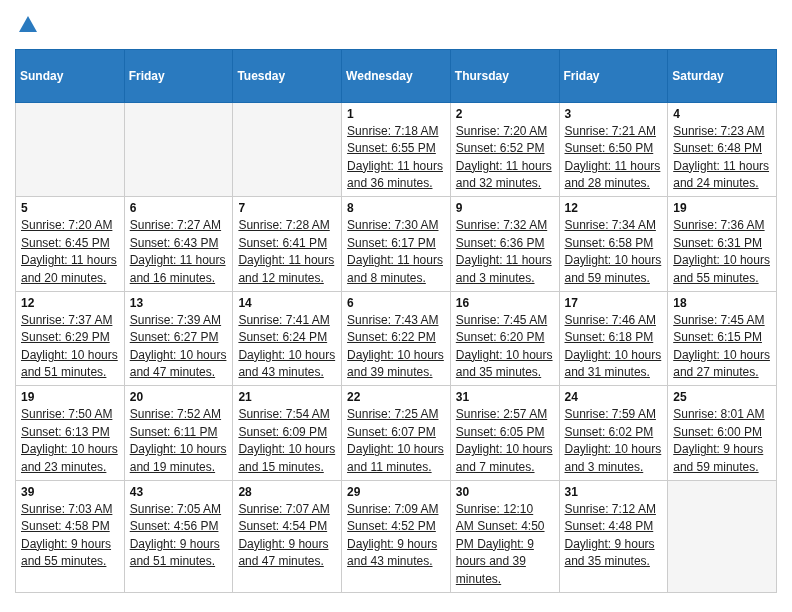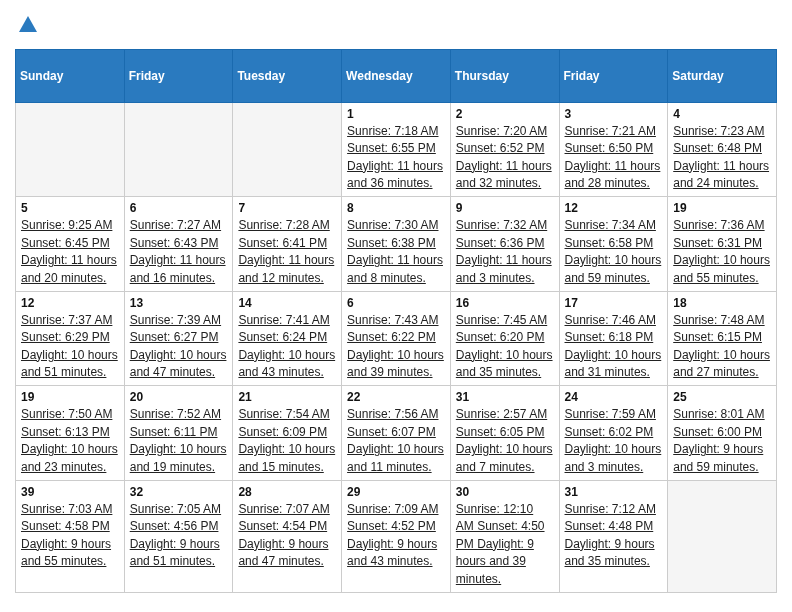--- a/index.html
+++ b/index.html
@@ -153,21 +153,21 @@
             <div class="day-number">4</div>
             <div class="cell-text">Sunrise: 7:23 AM
 Sunset: 6:48 PM
 Daylight: 11 hours
 and 24 minutes.</div>
           </td>
         </tr>
         <tr>
           <td>
             <div class="day-number">5</div>
-            <div class="cell-text">Sunrise: 9:25 AM
+            <div class="cell-text">Sunrise: 7:20 AM
 Sunset: 6:45 PM
 Daylight: 11 hours
 and 20 minutes.</div>
           </td>
           <td>
             <div class="day-number">6</div>
             <div class="cell-text">Sunrise: 7:27 AM
 Sunset: 6:43 PM
 Daylight: 11 hours
 and 16 minutes.</div>
@@ -175,21 +175,21 @@
           <td>
             <div class="day-number">7</div>
             <div class="cell-text">Sunrise: 7:28 AM
 Sunset: 6:41 PM
 Daylight: 11 hours
 and 12 minutes.</div>
           </td>
           <td>
             <div class="day-number">8</div>
             <div class="cell-text">Sunrise: 7:30 AM
-Sunset: 6:38 PM
+Sunset: 6:17 PM
 Daylight: 11 hours
 and 8 minutes.</div>
           </td>
           <td>
             <div class="day-number">9</div>
             <div class="cell-text">Sunrise: 7:32 AM
 Sunset: 6:36 PM
 Daylight: 11 hours
 and 3 minutes.</div>
           </td>
@@ -246,21 +246,21 @@
           </td>
           <td>
             <div class="day-number">17</div>
             <div class="cell-text">Sunrise: 7:46 AM
 Sunset: 6:18 PM
 Daylight: 10 hours
 and 31 minutes.</div>
           </td>
           <td>
             <div class="day-number">18</div>
-            <div class="cell-text">Sunrise: 7:48 AM
+            <div class="cell-text">Sunrise: 7:45 AM
 Sunset: 6:15 PM
 Daylight: 10 hours
 and 27 minutes.</div>
           </td>
         </tr>
         <tr>
           <td>
             <div class="day-number">19</div>
             <div class="cell-text">Sunrise: 7:50 AM
 Sunset: 6:13 PM
@@ -276,21 +276,21 @@
           </td>
           <td>
             <div class="day-number">21</div>
             <div class="cell-text">Sunrise: 7:54 AM
 Sunset: 6:09 PM
 Daylight: 10 hours
 and 15 minutes.</div>
           </td>
           <td>
             <div class="day-number">22</div>
-            <div class="cell-text">Sunrise: 7:56 AM
+            <div class="cell-text">Sunrise: 7:25 AM
 Sunset: 6:07 PM
 Daylight: 10 hours
 and 11 minutes.</div>
           </td>
           <td>
             <div class="day-number">31</div>
             <div class="cell-text">Sunrise: 2:57 AM
 Sunset: 6:05 PM
 Daylight: 10 hours
 and 7 minutes.</div>
@@ -312,21 +312,21 @@
         </tr>
         <tr>
           <td>
             <div class="day-number">39</div>
             <div class="cell-text">Sunrise: 7:03 AM
 Sunset: 4:58 PM
 Daylight: 9 hours
 and 55 minutes.</div>
           </td>
           <td>
-            <div class="day-number">32</div>
+            <div class="day-number">43</div>
             <div class="cell-text">Sunrise: 7:05 AM
 Sunset: 4:56 PM
 Daylight: 9 hours
 and 51 minutes.</div>
           </td>
           <td>
             <div class="day-number">28</div>
             <div class="cell-text">Sunrise: 7:07 AM
 Sunset: 4:54 PM
 Daylight: 9 hours

